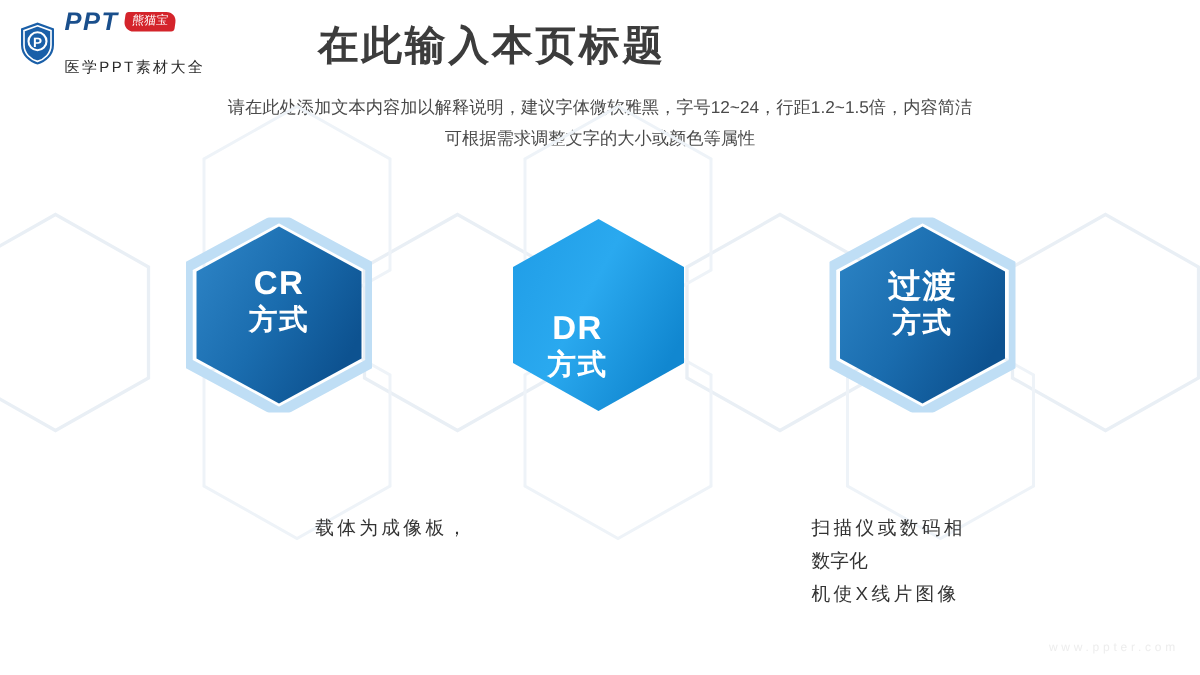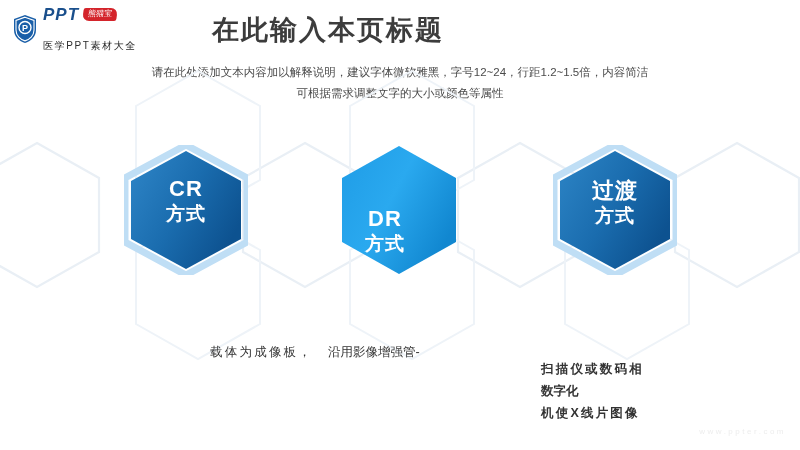--- a/index.html
+++ b/index.html
@@ -268,22 +268,21 @@
     <span class="l1">过渡</span>
     <span class="l2">方式</span>
   </div>
 </div>
 
 <div class="caption" style="left:113px; top:342px; width:200px;text-align:right;">
   <div class="line spaced">载体为成像板，</div>
 </div>
 
 <div class="caption" style="left:328px; top:342px; width:200px;">
-  <div class="line">沿用影像增强管-</div>
-</div>
-
-<div class="caption" style="left:541px; top:359px; width:200px;font-weight:bold;">
+</div>
+
+<div class="caption" style="left:541px; top:342px; width:200px;">
   <div class="line spaced">扫描仪或数码相</div>
   <div class="line">数字化</div>
   <div class="line spaced">机使X线片图像</div>
 </div>
 
 <div id="watermark">www.ppter.com</div>
 
 </body></html>

